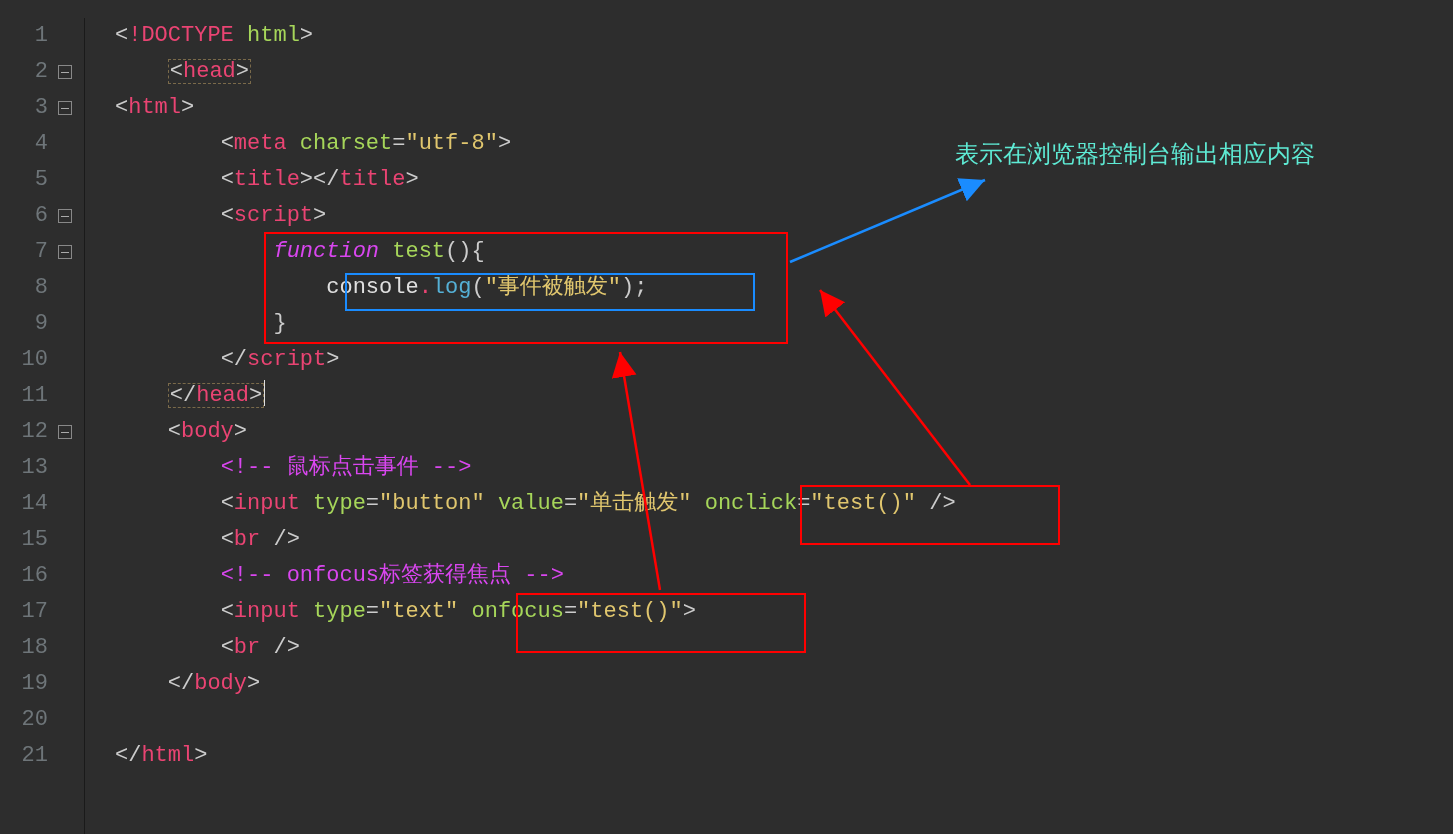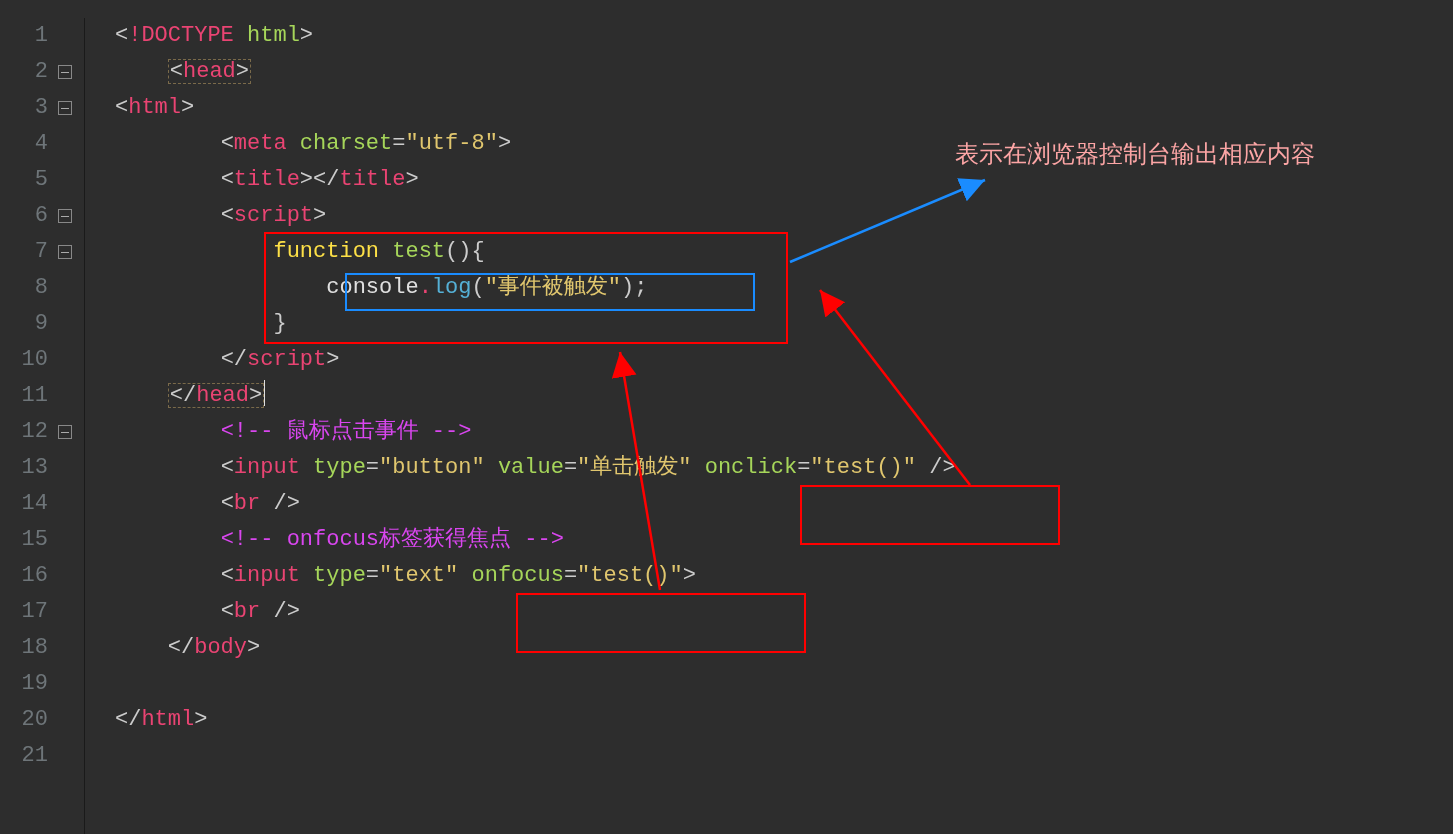--- a/index.html
+++ b/index.html
@@ -70,29 +70,29 @@
     height: 36px;
     z-index: 0;
   }
   .code-line > span { position: relative; z-index: 2; }
   .c-bracket { color: #cccccc; }
   .c-tag { color: #ea4473; }
   .c-doctype { color: #ea4473; }
   .c-attr { color: #a6d65a; }
   .c-str { color: #e0c66e; }
   .c-comment { color: #d946ef; }
-  .c-keyword { color: #fde047; }
+  .c-keyword { color: #d946ef; font-style: italic; }
   .c-func { color: #a6d65a; }
   .c-paren { color: #cccccc; }
   .c-ident { color: #e0e0e0; font-family: Liberation Mono, monospace; }
   .c-dot { color: #ea4473; }
   .c-method { color: #55b0d6; }
   .annotation {
     position: absolute;
-    color: #fca5a5;
+    color: #5eead4;
     font-size: 24px;
     font-family: "Microsoft YaHei", sans-serif;
     z-index: 10;
   }
   .red-box {
     position: absolute;
     border: 2px solid #ff0000;
     z-index: 5;
     background: transparent;
   }
@@ -218,20 +218,21 @@
     <div class="code-line"><span>    </span><span class="sel-box"><span class="c-bracket">&lt;</span><span class="c-tag">head</span><span class="c-bracket">&gt;</span></span></div>
     <div class="code-line"><span class="c-bracket">&lt;</span><span class="c-tag">html</span><span class="c-bracket">&gt;</span></div>
     <div class="code-line"><span>        </span><span class="c-bracket">&lt;</span><span class="c-tag">meta</span><span> </span><span class="c-attr">charset</span><span class="c-bracket">=</span><span class="c-str">"utf-8"</span><span class="c-bracket">&gt;</span></div>
     <div class="code-line"><span>        </span><span class="c-bracket">&lt;</span><span class="c-tag">title</span><span class="c-bracket">&gt;</span><span class="c-bracket">&lt;/</span><span class="c-tag">title</span><span class="c-bracket">&gt;</span></div>
     <div class="code-line"><span>        </span><span class="c-bracket">&lt;</span><span class="c-tag">script</span><span class="c-bracket">&gt;</span></div>
     <div class="code-line"><span>            </span><span class="c-keyword">function</span><span> </span><span class="c-func">test</span><span class="c-paren">(){</span></div>
     <div class="code-line"><span>                </span><span class="c-ident">console</span><span class="c-dot">.</span><span class="c-method">log</span><span class="c-paren">(</span><span class="c-str">"事件被触发"</span><span class="c-paren">);</span></div>
     <div class="code-line"><span>            </span><span class="c-paren">}</span></div>
     <div class="code-line"><span>        </span><span class="c-bracket">&lt;/</span><span class="c-tag">script</span><span class="c-bracket">&gt;</span></div>
     <div class="code-line"><span class="highlight-line"></span><span>    </span><span class="sel-box"><span class="c-bracket">&lt;/</span><span class="c-tag">head</span><span class="c-bracket">&gt;</span></span><span class="cursor"></span></div>
+    <div class="code-line"><span>    </span><span class="c-bracket">&lt;</span><span class="c-tag">body</span><span class="c-bracket">&gt;</span></div>
     <div class="code-line"><span>        </span><span class="c-comment">&lt;!-- 鼠标点击事件 --&gt;</span></div>
     <div class="code-line"><span>        </span><span class="c-bracket">&lt;</span><span class="c-tag">input</span><span> </span><span class="c-attr">type</span><span class="c-bracket">=</span><span class="c-str">"button"</span><span> </span><span class="c-attr">value</span><span class="c-bracket">=</span><span class="c-str">"单击触发"</span><span> </span><span class="c-attr">onclick</span><span class="c-bracket">=</span><span class="c-str">"test()"</span><span> </span><span class="c-bracket">/</span><span class="c-bracket">&gt;</span></div>
     <div class="code-line"><span>        </span><span class="c-bracket">&lt;</span><span class="c-tag">br</span><span> </span><span class="c-bracket">/</span><span class="c-bracket">&gt;</span></div>
     <div class="code-line"><span>        </span><span class="c-comment">&lt;!-- onfocus标签获得焦点 --&gt;</span></div>
     <div class="code-line"><span>        </span><span class="c-bracket">&lt;</span><span class="c-tag">input</span><span> </span><span class="c-attr">type</span><span class="c-bracket">=</span><span class="c-str">"text"</span><span> </span><span class="c-attr">onfocus</span><span class="c-bracket">=</span><span class="c-str">"test()"</span><span class="c-bracket">&gt;</span></div>
     <div class="code-line"><span>        </span><span class="c-bracket">&lt;</span><span class="c-tag">br</span><span> </span><span class="c-bracket">/</span><span class="c-bracket">&gt;</span></div>
     <div class="code-line"><span>    </span><span class="c-bracket">&lt;/</span><span class="c-tag">body</span><span class="c-bracket">&gt;</span></div>
     <div class="code-line"></div>
     <div class="code-line"><span class="c-bracket">&lt;/</span><span class="c-tag">html</span><span class="c-bracket">&gt;</span></div>
   </div>

